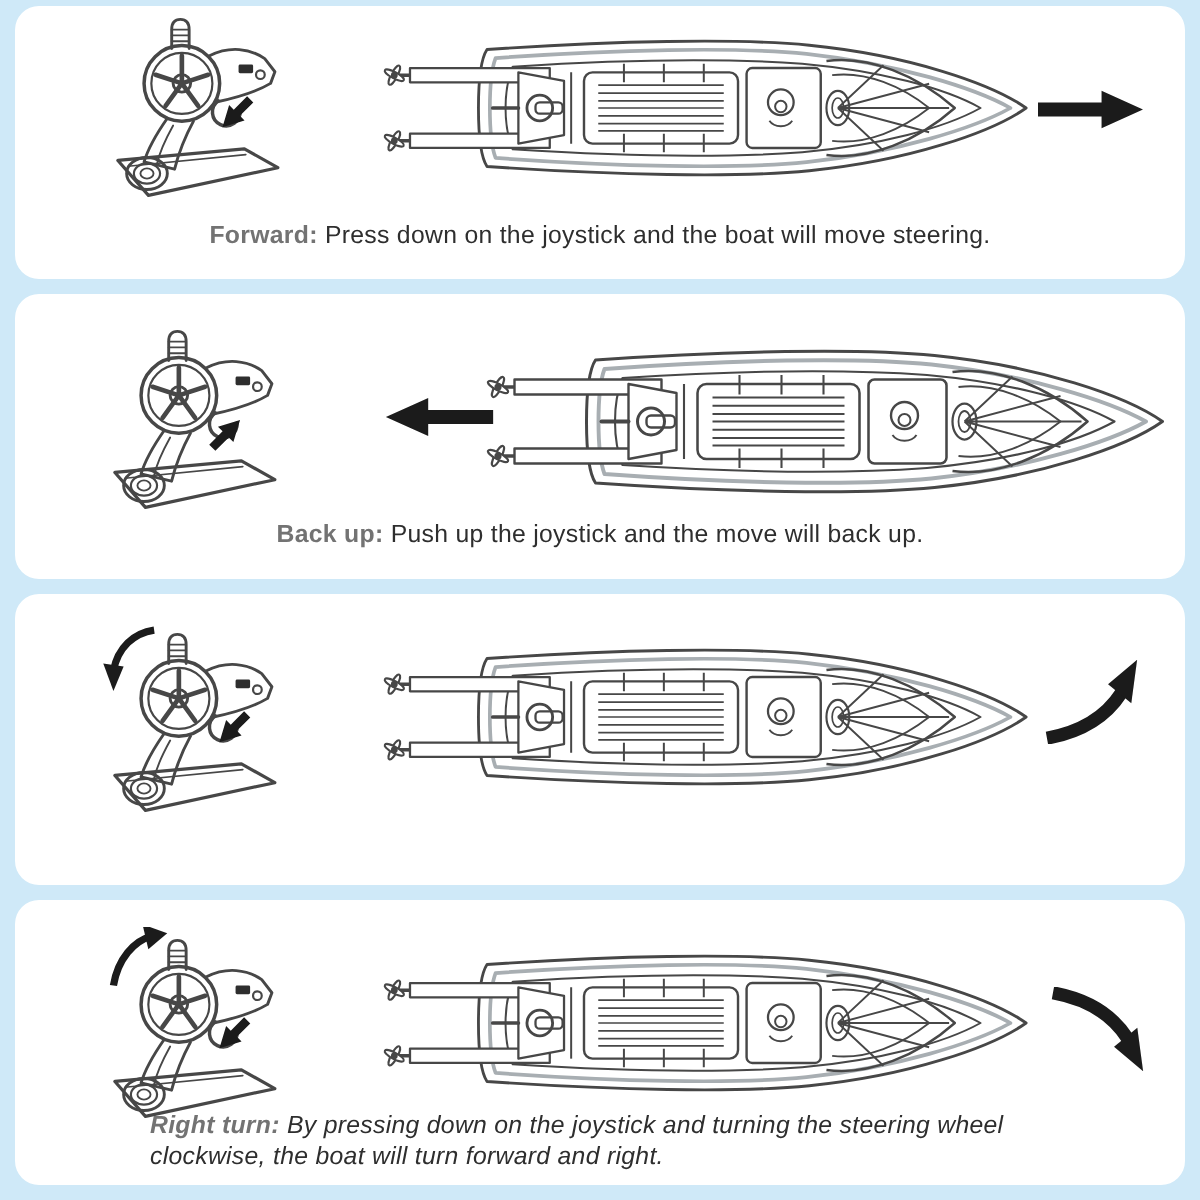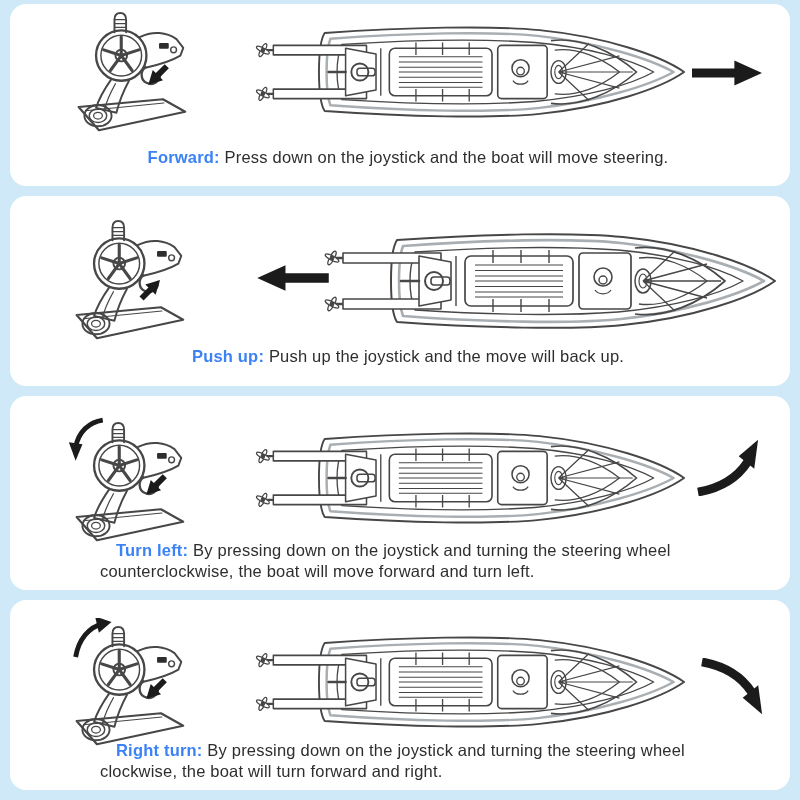--- a/index.html
+++ b/index.html
@@ -8,29 +8,29 @@
     background:#cfe9f8;
     font-family:"Liberation Sans","DejaVu Sans",sans-serif;
   }
   .panel{
     position:absolute;left:10px;width:780px;background:#ffffff;
     border-radius:16px;overflow:hidden;
   }
   #panel-forward   {top:4px;  height:182px;}
   #panel-back-up   {top:196px;height:190px;}
   #panel-turn-left {top:396px;height:194px;}
-  #panel-right-turn{top:600px;height:190px;}
+  #panel-right-turn{top:600px;height:190px;font-style:italic;}
   .abs{position:absolute;}
   .caption{
     position:absolute;left:0;right:0;margin:0;display:flex;justify-content:center;
     font-size:16.5px;line-height:21px;color:#2e2e2e;letter-spacing:.2px;
   }
   .caption .inner{text-align:center;}
   .caption.two-line .inner{width:600px;text-align:left;}
-  .caption b{font-weight:700;color:#3b82f6;margin-left:16px;}
+  .caption b{font-weight:700;color:#737373;}
   svg{display:block;}
 </style>
 </head>
 <body>
 
 <svg width="0" height="0" style="position:absolute" aria-hidden="true">
   <defs>
 
     <g id="g-controller" fill="none" stroke="#474747" stroke-width="2" stroke-linecap="round" stroke-linejoin="round">
 
@@ -165,45 +165,41 @@
         <use href="#g-small-arrow" transform="translate(80,87) rotate(-45)"></use>
       </g>
   </svg>
   <svg class="abs" style="left:246px;top:66px" width="74" height="32" viewBox="0 0 76 34">
     <use href="#g-arrow-straight" transform="translate(76,0) scale(-1,1)"></use>
   </svg>
   <svg class="abs" style="left:300px;top:24px" width="486" height="122" viewBox="0 0 460 122">
     <use href="#g-boat"></use>
   </svg>
   <p class="caption" style="top:150px">
-    <span class="inner"><b>Push up:</b>
+    <span class="inner"><b>Back up:</b>
     <span>Push up the joystick and the move will back up.</span></span>
   </p>
 </section>
 
 <section class="panel" id="panel-turn-left">
   <svg class="abs" style="left:54px;top:18px" width="126" height="140" viewBox="0 0 130 140">
     <use href="#g-controller"></use>
     <g>
         <use href="#g-wheel-ccw" transform="translate(-4,-4)"></use>
       </g>
     <g>
         <use href="#g-small-arrow" transform="translate(104,62) rotate(135)"></use>
       </g>
   </svg>
   <svg class="abs" style="left:244px;top:24px" width="438" height="116" viewBox="0 0 460 122">
     <use href="#g-boat"></use>
   </svg>
   <svg class="abs" style="left:686px;top:36px" width="66" height="64" viewBox="0 0 68 66">
     <use href="#g-curve-up"></use>
   </svg>
-  <p class="caption two-line" style="top:144px">
-    <span class="inner"><b>Turn left:</b>
-    <span>By pressing down on the joystick and turning the steering wheel counterclockwise, the boat will move forward and turn left.</span></span>
-  </p>
 </section>
 
 <section class="panel" id="panel-right-turn">
   <svg class="abs" style="left:54px;top:18px" width="126" height="140" viewBox="0 0 130 140">
     <use href="#g-controller"></use>
     <g>
         <use href="#g-wheel-cw" transform="translate(-4,-6)"></use>
       </g>
     <g>
         <use href="#g-small-arrow" transform="translate(104,62) rotate(135)"></use>

